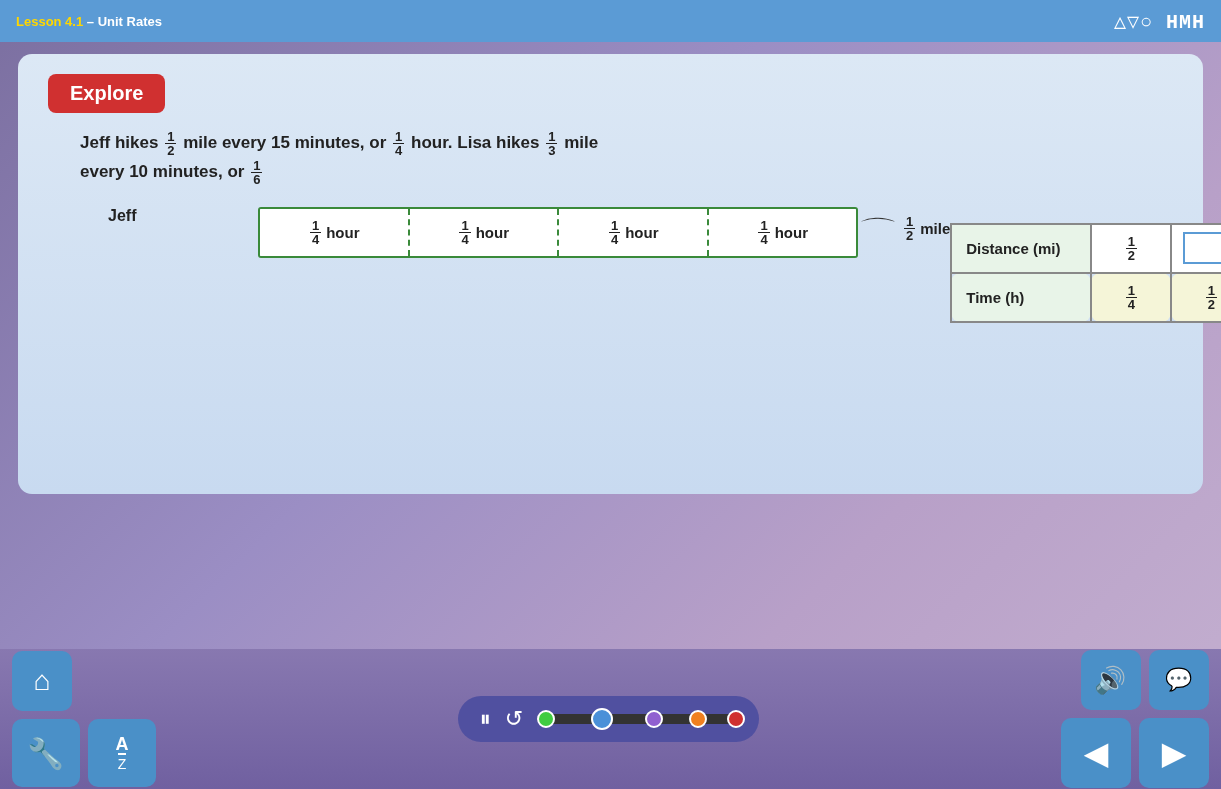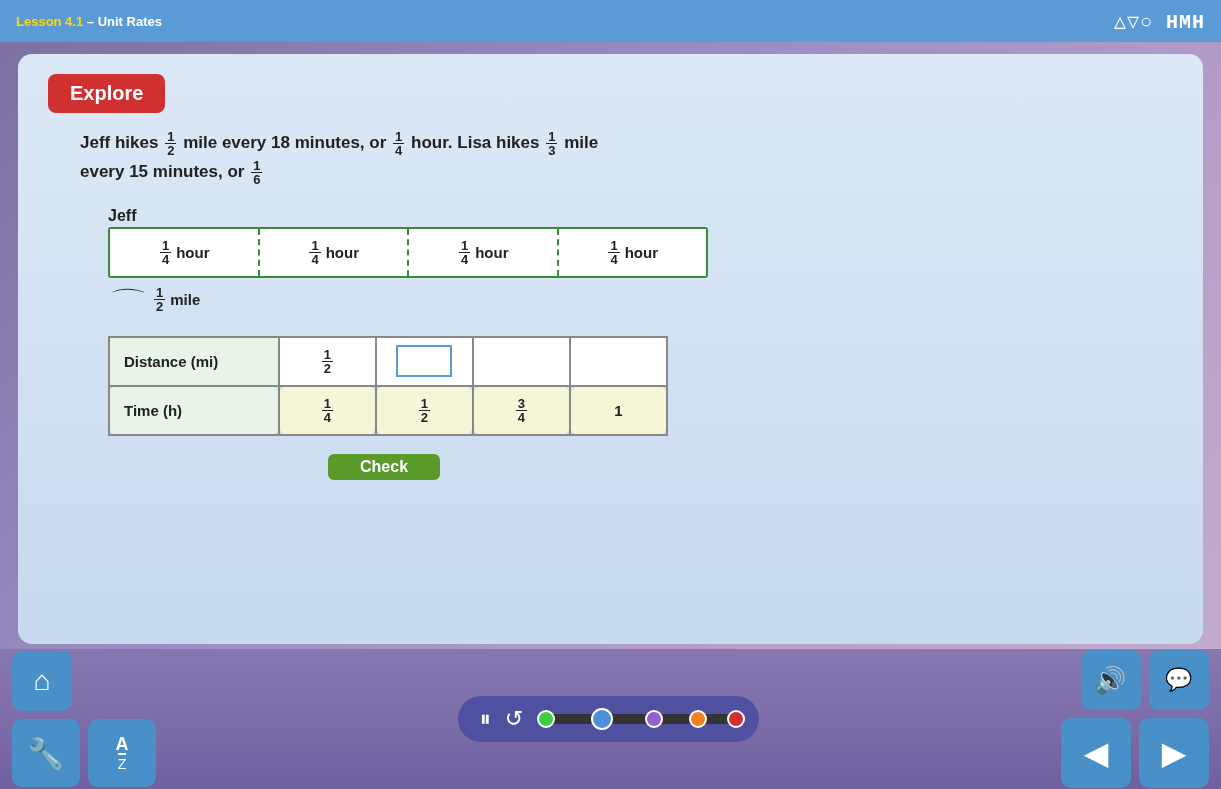--- a/index.html
+++ b/index.html
@@ -37,21 +37,21 @@
       letter-spacing: 1px;
       font-family: Liberation Mono, monospace;
     }
 
     
     .main-content {
       margin: 12px 18px;
       background: linear-gradient(180deg, #dce8f5 0%, #c8daf0 100%);
       border-radius: 14px;
       padding: 20px 30px;
-      height: 590px;
+      height: 440px;
       position: relative;
     }
 
     
     .explore-badge {
       background: #d03030;
       color: white;
       font-size: 20px;
       font-weight: bold;
       padding: 8px 22px;
@@ -85,21 +85,21 @@
       font-size: 13px;
     }
     .frac .den {
       padding: 0 2px;
       font-size: 13px;
     }
 
     
     .diagram-area {
       display: flex;
-      flex-direction: column;
+      flex-direction: row;
       align-items: flex-start;
       margin-left: 60px;
     }
 
     
     .hour-bar-wrapper {
       position: relative;
       margin-bottom: 0;
     }
 
@@ -377,33 +377,33 @@
 
   <div class="explore-badge">Explore</div>
 
   
   <div class="problem-text">
     <span>Jeff hikes</span>
     <span class="frac">
       <span class="num">1</span>
       <span class="den">2</span>
     </span>
-    <span>mile every 18 minutes, or</span>
+    <span>mile every 15 minutes, or</span>
     <span class="frac">
       <span class="num">1</span>
       <span class="den">4</span>
     </span>
     <span>hour. Lisa hikes</span>
     <span class="frac">
       <span class="num">1</span>
       <span class="den">3</span>
     </span>
     <span>mile</span>
     <br>
-    <span>every 15 minutes, or</span>
+    <span>every 10 minutes, or</span>
     <span class="frac">
       <span class="num">1</span>
       <span class="den">6</span>
     </span>
   </div>
 
   
   <div class="diagram-area">
     <div class="diagram-top-row">
       <div class="jeff-col">

